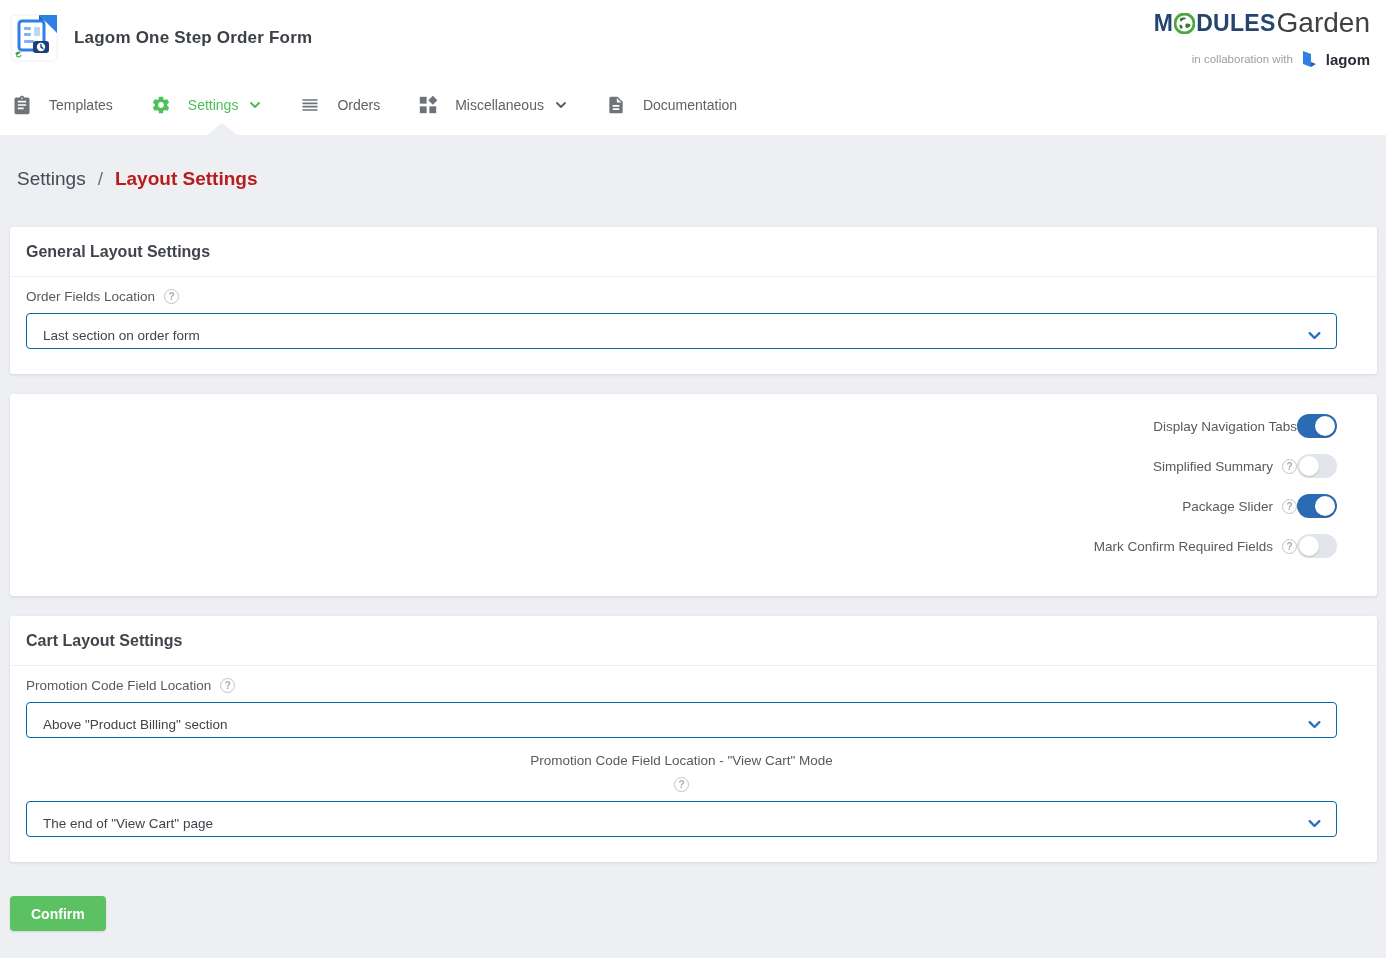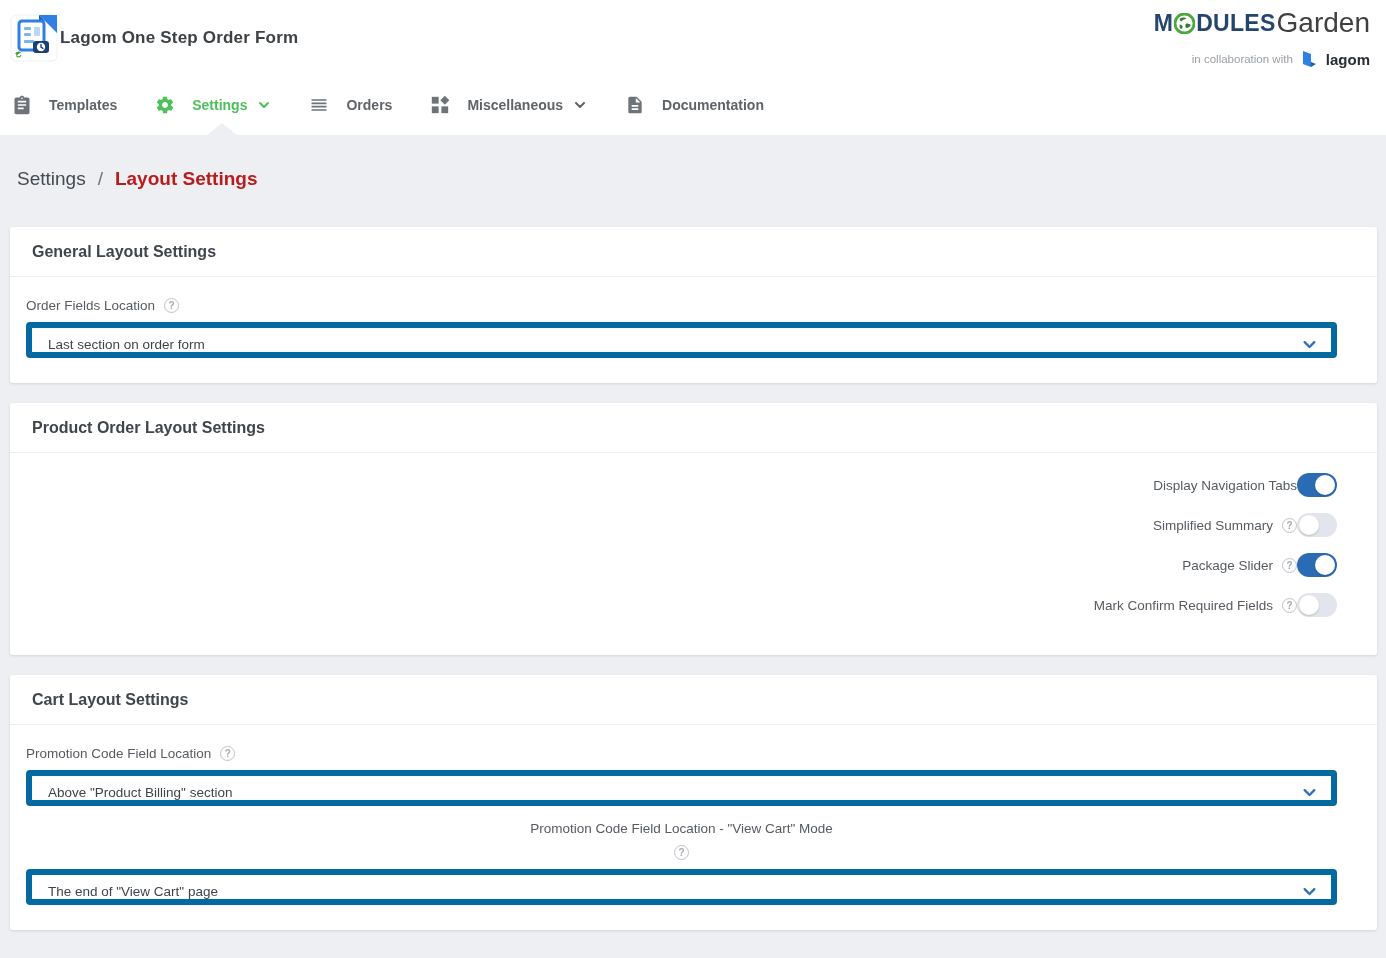--- a/index.html
+++ b/index.html
@@ -6,59 +6,59 @@
   html,body { width:1386px; height:958px; }
   body {
     font-family:"Liberation Sans","DejaVu Sans",sans-serif;
     background:#edeff2; color:#40454c; overflow:hidden;
     display:flex; flex-direction:column;
   }
 
   
   .header { height:75px; background:#fff; display:flex; align-items:center; padding:0 14px 0 8px; flex-shrink:0; }
   .app-icon { width:52px; height:52px; position:relative; }
-  .app-title { font-size:17px; font-weight:700; color:#3c4147; letter-spacing:.2px; }
+  .app-title { margin-left:14px; font-size:17px; font-weight:700; color:#3c4147; letter-spacing:.2px; }
   .brand { margin-left:auto; display:flex; flex-direction:column; align-items:flex-end; padding-right:2px; }
   .brand-line1 { display:flex; align-items:center; }
   .mg-m,.mg-dules { font-size:23px; font-weight:800; color:#24456e; letter-spacing:.3px; }
   .mg-globe { width:21px; height:21px; margin:0 1px; }
   .mg-garden { font-size:28px; font-weight:400; color:#404040; margin-left:1px; }
   .brand-line2 { display:flex; align-items:center; gap:8px; margin-top:11px; }
   .collab { font-size:11.5px; color:#9aa0a6; }
   .lagom-name { font-size:15px; font-weight:700; color:#292d33; }
 
   
   .navbar { height:60px; background:#fff; display:flex; align-items:center; padding:0 12px; gap:38px; flex-shrink:0; }
   .nav-item { display:flex; align-items:center; gap:17px; cursor:pointer; }
-  .nav-label { font-size:14px; font-weight:700; color:#5d6368; }
+  .nav-label { font-size:14px; font-weight:400; color:#5d6368; }
   .nav-item .nav-ic { display:flex; }
   .nav-item.active .nav-label { color:#4cc05a; }
   .chev { margin-left:-7px; display:flex; }
 
   
   .content { flex:1; background:#edeff2; padding:0 9px 0 10px; position:relative; }
   .active-caret { position:absolute; top:-12px; left:207px; width:0; height:0;
     border-left:15px solid transparent; border-right:15px solid transparent;
     border-bottom:12px solid #edeff2; }
 
   .breadcrumb { padding:33px 0 37px 7px; font-size:19px; color:#454b52; display:flex; gap:12px; align-items:baseline; }
   .crumb-parent { font-weight:500; cursor:pointer; }
   .crumb-sep { color:#6d737a; font-weight:400; }
   .crumb-current { font-weight:700; color:#b91c1c; }
 
   .card { background:#fff; border-radius:3px; box-shadow:0 1px 3px rgba(55,62,75,.14); margin-bottom:20px; }
-  .card-header { padding:16px 22px 15px; border-bottom:1px solid #edeff1; }
+  .card-header { padding:16px 16px 15px; border-bottom:1px solid #edeff1; }
   .card-title { font-size:16px; font-weight:700; color:#40454c; }
   .card-body { padding:12px 40px 25px 16px; }
 
-  .field-label-row { display:flex; align-items:center; gap:9px; margin-top:9px; }
+  .field-label-row { display:flex; align-items:center; gap:9px; }
   .field-label { font-size:13.5px; color:#565b61; }
   .help-icon { width:15px; height:15px; border-radius:50%; border:1px solid #bfc4c9; color:#a5aab0;
     font-size:10px; font-weight:700; display:flex; align-items:center; justify-content:center; cursor:pointer; flex-shrink:0; }
-  .select { margin-top:9px; height:36px; border:6px solid #0369a1; border-radius:4px; background:#fff;
+  .select { margin-top:9px; height:36px; border:1px solid #0369a1; border-radius:4px; background:#fff;
     display:flex; align-items:center; justify-content:space-between; padding:8px 14px 0 16px;
     font-size:13.5px; color:#3f444a; cursor:pointer; }
 
   .toggle-row { height:40px; display:flex; align-items:center; justify-content:flex-end; }
   .toggle-label-wrap { display:flex; align-items:center; gap:9px; }
   .toggle { width:40px; height:24px; border-radius:12px; position:relative; cursor:pointer; flex-shrink:0; }
   .toggle.on { background:#2a6cb3; }
   .toggle.off { background:#e2e5eb; }
   .toggle .knob { position:absolute; top:2px; width:20px; height:20px; border-radius:50%; background:#fff;
     box-shadow:0 1px 2px rgba(0,0,0,.18); }
@@ -200,23 +200,20 @@
       <div class="select">
         <span>Last section on order form</span>
         <svg width="15" height="15" viewBox="0 0 14 14" fill="none" stroke="#2e6fbb" stroke-width="2.2" stroke-linecap="round" stroke-linejoin="round">
             <path d="M2.5 4.8L7 9.3l4.5-4.5"></path>
           </svg>
       </div>
     </div>
   </div>
 
   <div class="card">
-    <div class="card-header">
-      <span class="card-title">Product Order Layout Settings</span>
-    </div>
     <div class="card-body product-body">
 
       <div class="toggle-row">
         <div class="toggle-label-wrap">
           <span class="field-label">Display Navigation Tabs</span>
         </div>
         <div class="toggle on">
             <div class="knob"></div>
           </div>
       </div>

